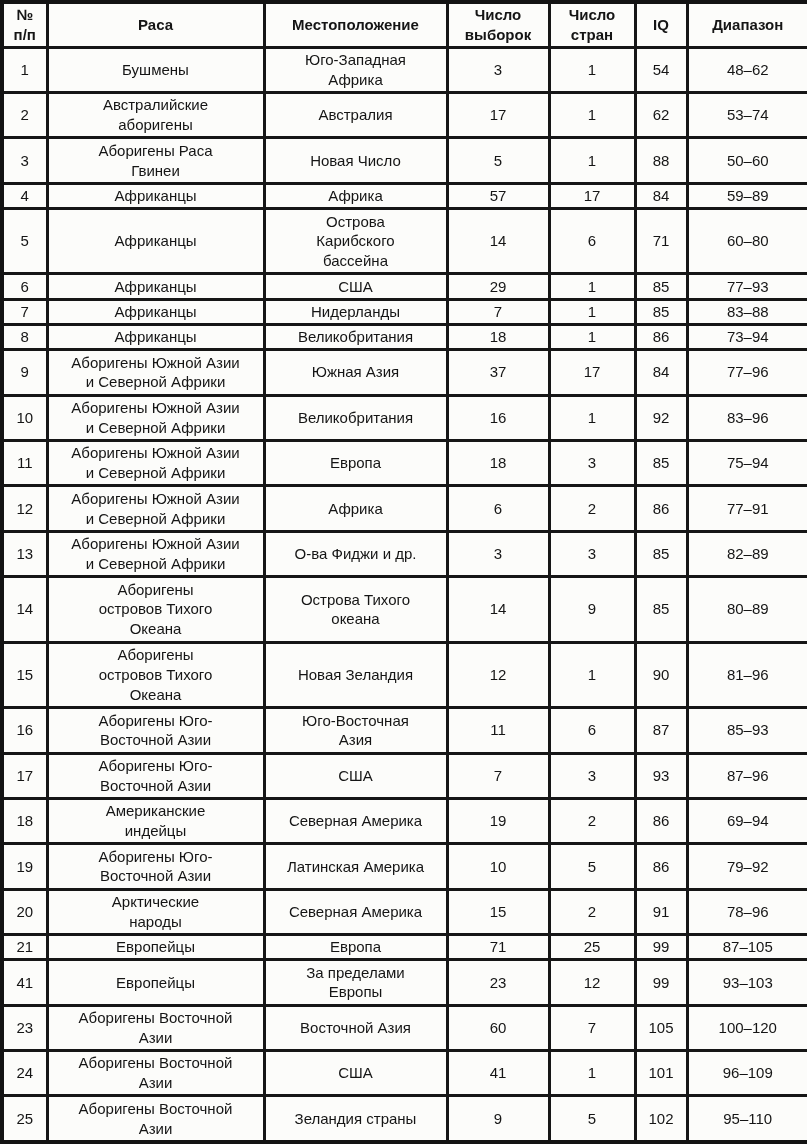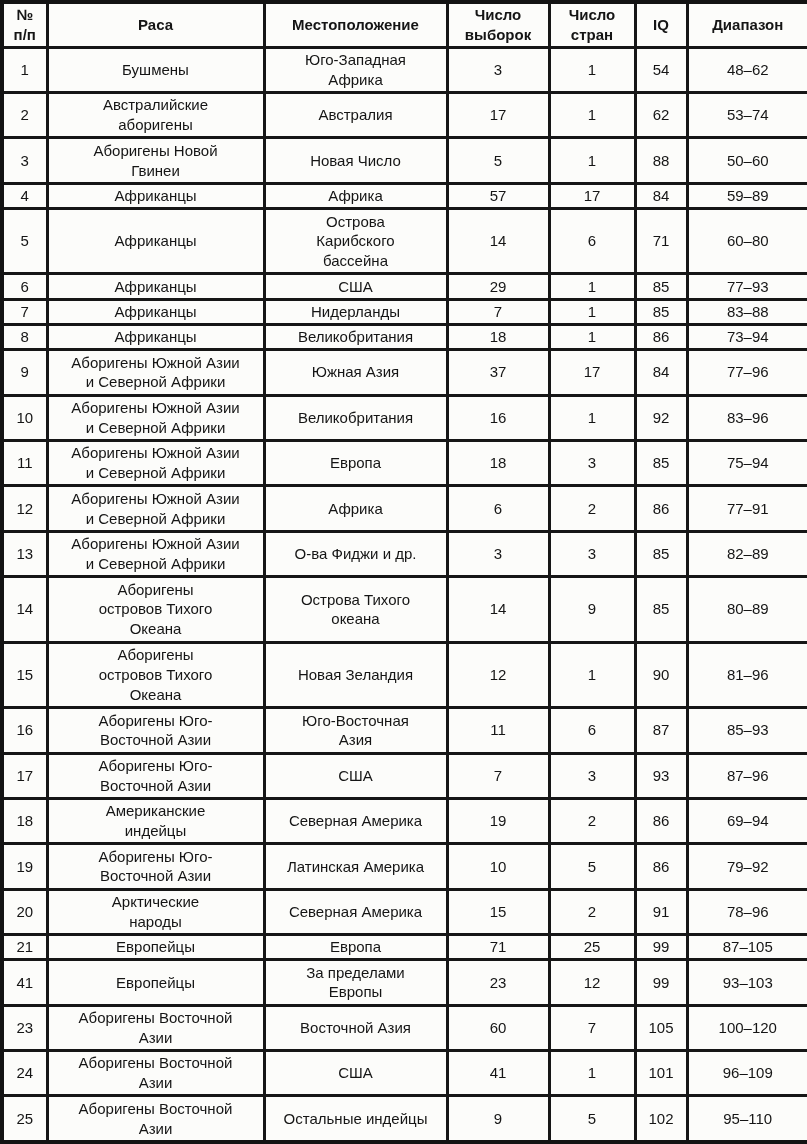--- a/index.html
+++ b/index.html
@@ -90,21 +90,21 @@
           <td>Австралийские
 аборигены</td>
           <td>Австралия</td>
           <td>17</td>
           <td>1</td>
           <td>62</td>
           <td>53–74</td>
         </tr>
         <tr>
           <td>3</td>
-          <td>Аборигены Новой
+          <td>Аборигены Раса
 Гвинеи</td>
           <td>Новая Число</td>
           <td>5</td>
           <td>1</td>
           <td>88</td>
           <td>50–60</td>
         </tr>
         <tr>
           <td>4</td>
           <td>Африканцы</td>
@@ -312,21 +312,21 @@
           <td>США</td>
           <td>41</td>
           <td>1</td>
           <td>101</td>
           <td>96–109</td>
         </tr>
         <tr>
           <td>25</td>
           <td>Аборигены Восточной
 Азии</td>
-          <td>Остальные индейцы</td>
+          <td>Зеландия страны</td>
           <td>9</td>
           <td>5</td>
           <td>102</td>
           <td>95–110</td>
         </tr>
       </tbody>
   </table>
 </div>
 
 </body></html>

